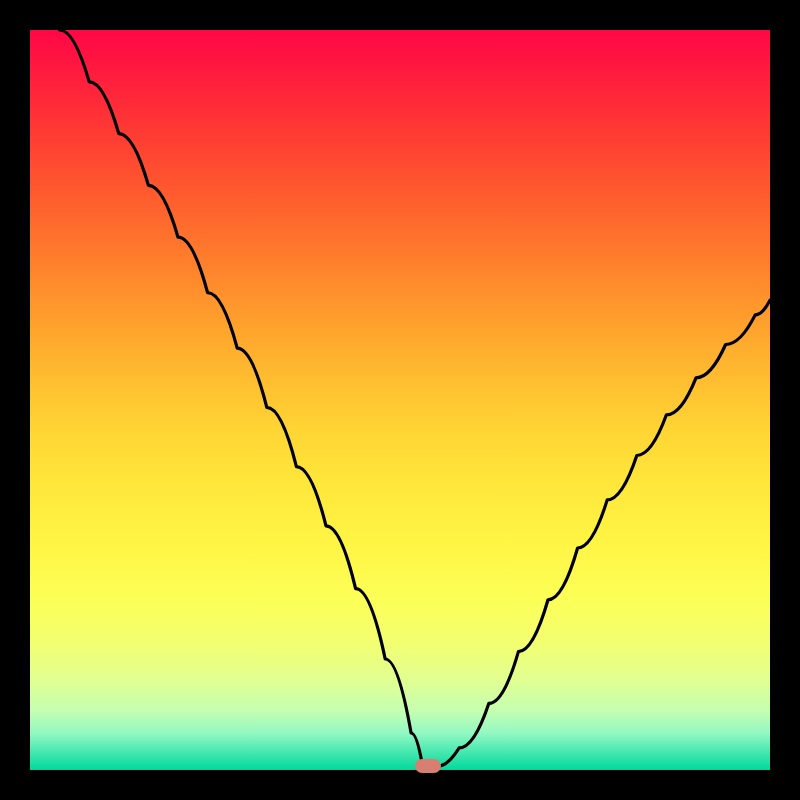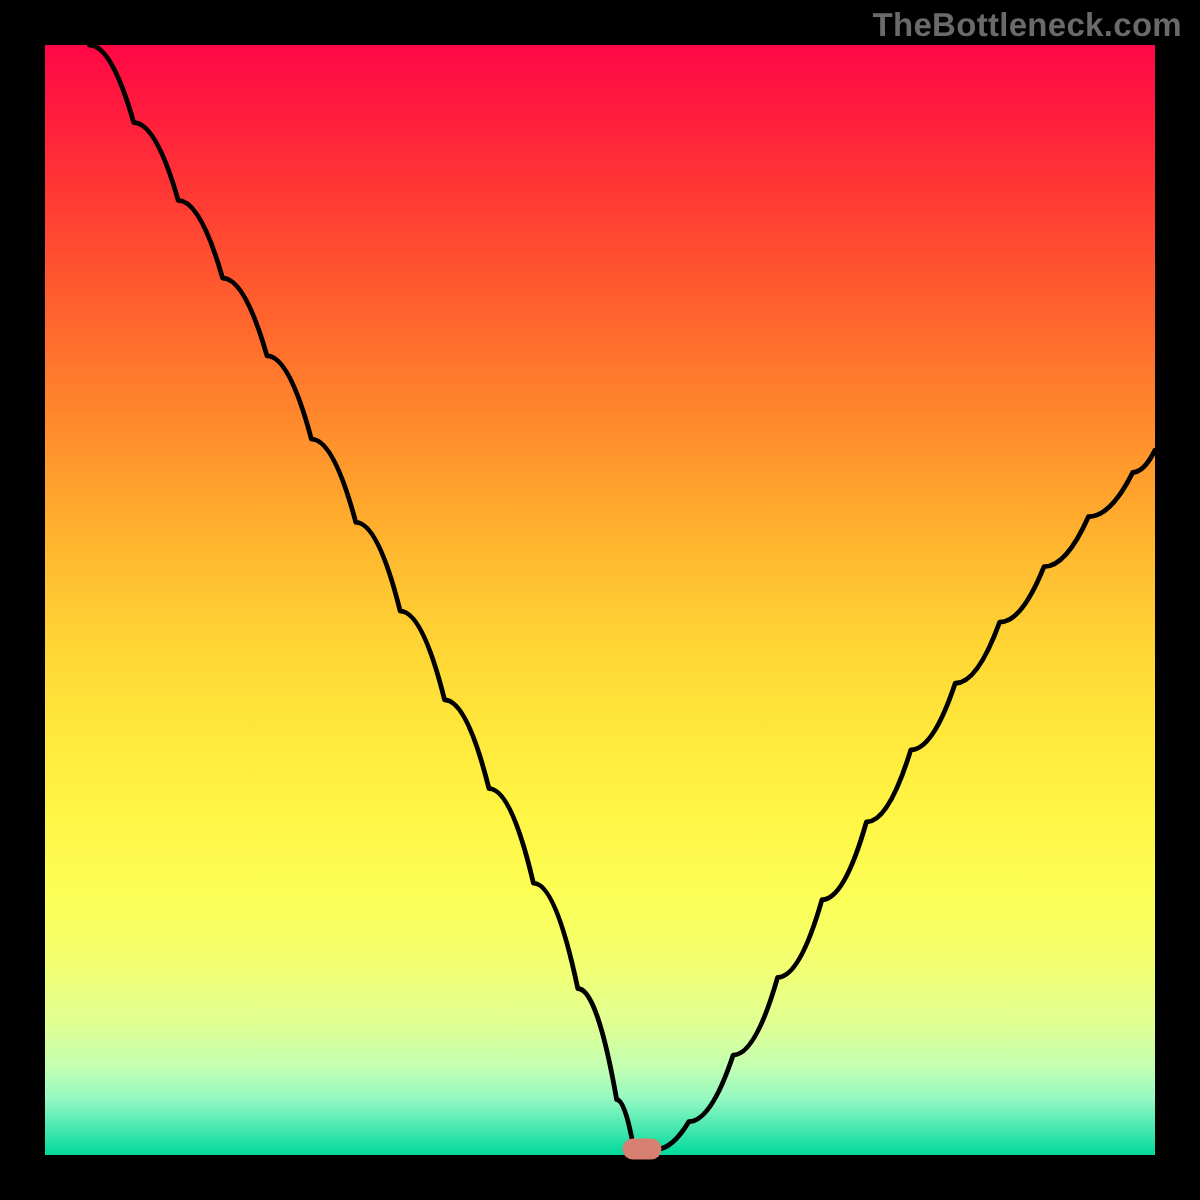--- a/index.html
+++ b/index.html
@@ -69,21 +69,20 @@
     height: 14px;
     border-radius: 7px;
     background: #d77f70;
     transform: translate(-50%, -50%);
   }
 </style>
 </head>
 <body>
 
 <div class="frame">
-  <div class="watermark">TheBottleneck.com</div>
 
   <div class="plot">
     <svg viewBox="0 0 740 740">
       <path id="curve-path" fill="none" stroke="#000" stroke-width="3.2" stroke-linecap="round" stroke-linejoin="round" d="M 29.6 0.0 Q 44.4 0.0 59.2 51.8 Q 74.0 51.8 88.8 103.6 Q 103.6 103.6 118.4 155.4 Q 133.2 155.4 148.0 207.2 Q 162.8 207.2 177.6 262.7 Q 192.4 262.7 207.2 318.2 Q 222.0 318.2 236.8 377.4 Q 251.6 377.4 266.4 436.6 Q 281.2 436.6 296.0 495.8 Q 310.8 495.8 325.6 558.7 Q 340.4 558.7 355.2 629.0 Q 368.1 629.0 381.1 703.0 Q 386.7 703.0 392.2 734.1 Q 399.6 734.1 407.0 736.3 Q 418.1 736.3 429.2 717.8 Q 444.0 717.8 458.8 673.4 Q 473.6 673.4 488.4 621.6 Q 503.2 621.6 518.0 569.8 Q 532.8 569.8 547.6 518.0 Q 562.4 518.0 577.2 469.9 Q 592.0 469.9 606.8 425.5 Q 621.6 425.5 636.4 384.8 Q 651.2 384.8 666.0 347.8 Q 680.8 347.8 695.6 314.5 Q 710.4 314.5 725.2 284.9 Q 732.6 284.9 740.0 270.1"></path>
     </svg>
     <div id="marker" class="marker" style="left: 398.12px; top: 735.56px;"></div>
   </div>
 </div>
 
 </body></html>

